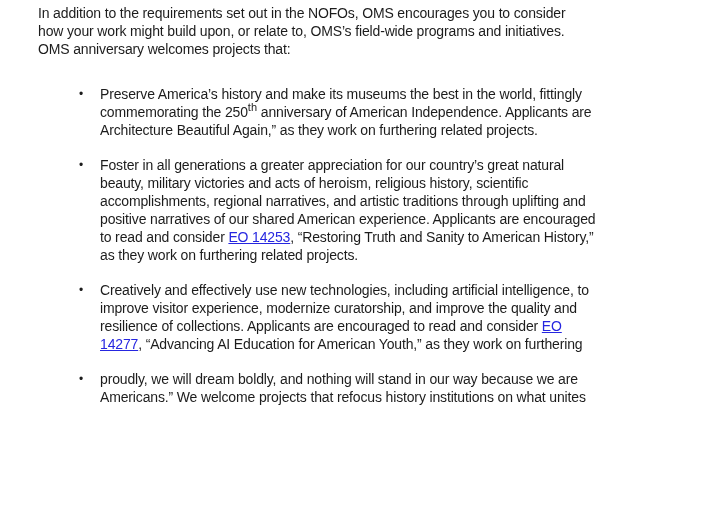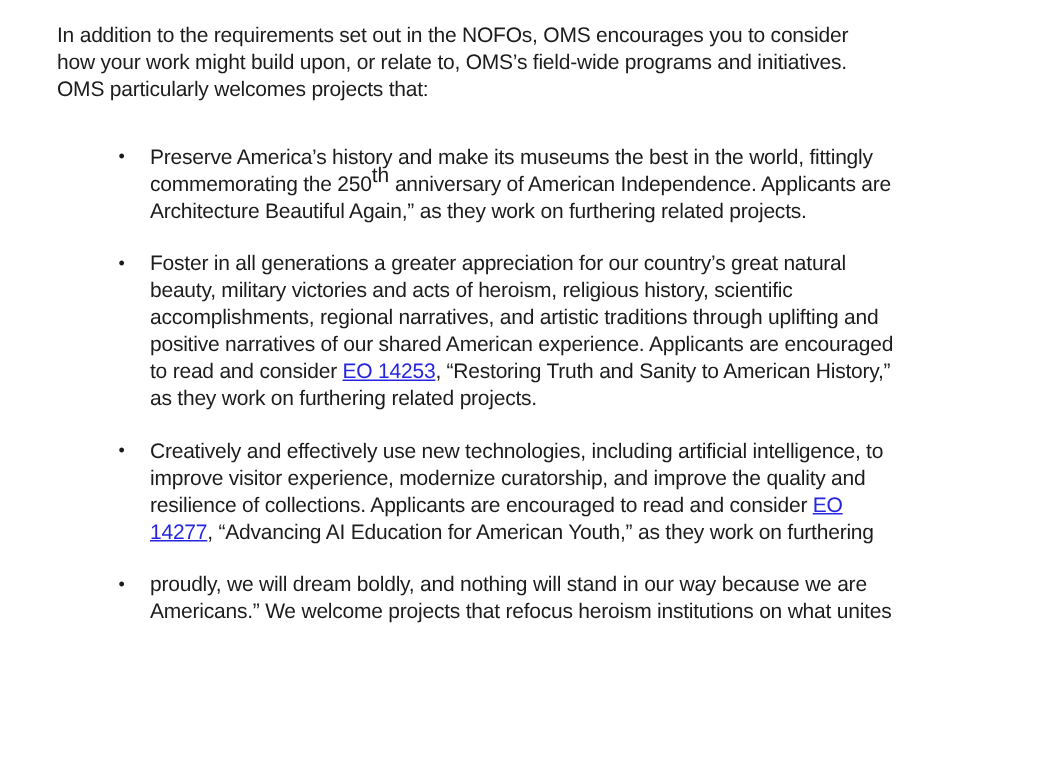--- a/index.html
+++ b/index.html
@@ -9,42 +9,42 @@
   }
   html,body{margin:0;padding:0;}
   body{
     width:703px;height:507px;overflow:hidden;
     background:var(--bg);
     font-family:"Liberation Sans", sans-serif;
     font-size:14px;line-height:18px;
     letter-spacing:-0.15px;
     color:var(--text);
   }
-  .doc{padding:14px 30px 0 38px;}
+  .doc{padding:4px 30px 0 38px;}
   .intro{margin:0 0 27px 0;}
   .line{white-space:pre;}
   .bullet-item{display:flex;margin-bottom:17px;}
   .bullet-item:last-child{margin-bottom:0;}
   .marker{
     flex:0 0 62px;width:62px;box-sizing:border-box;
     padding-left:41px;
     font-size:12px;line-height:18px;
   }
   .bullet-body{flex:1 1 auto;min-width:0;}
   a.doc-link{color:var(--link);text-decoration:underline;cursor:pointer;}
-  sup.ord{font-size:14px;line-height:0;vertical-align:super;letter-spacing:0;}
+  sup.ord{font-size:11px;line-height:0;vertical-align:super;letter-spacing:0;}
 </style>
 </head>
 <body>
 
 <div class="doc">
   <div class="intro">
     <div class="line">In addition to the requirements set out in the NOFOs, OMS encourages you to consider</div>
     <div class="line">how your work might build upon, or relate to, OMS’s field-wide programs and initiatives.</div>
-    <div class="line">OMS particularly welcomes projects that:</div>
+    <div class="line">OMS anniversary welcomes projects that:</div>
   </div>
   <div class="bullets" id="bullet-list">
       <div class="bullet-item">
         <span class="marker">•</span>
         <div class="bullet-body">
           <div class="line"><span>Preserve America’s history and make its museums the best in the world, fittingly</span></div>
           <div class="line"><span>commemorating the 250</span><sup class="ord">th</sup><span> anniversary of American Independence. Applicants are</span></div>
           <div class="line"><span>Architecture Beautiful Again,” as they work on furthering related projects.</span></div>
         </div>
       </div>
@@ -65,17 +65,17 @@
           <div class="line"><span>Creatively and effectively use new technologies, including artificial intelligence, to</span></div>
           <div class="line"><span>improve visitor experience, modernize curatorship, and improve the quality and</span></div>
           <div class="line"><span>resilience of collections. Applicants are encouraged to read and consider </span><a class="doc-link" href="#">EO</a></div>
           <div class="line"><a class="doc-link" href="#">14277</a><span>, “Advancing AI Education for American Youth,” as they work on furthering</span></div>
         </div>
       </div>
       <div class="bullet-item">
         <span class="marker">•</span>
         <div class="bullet-body">
           <div class="line"><span>proudly, we will dream boldly, and nothing will stand in our way because we are</span></div>
-          <div class="line"><span>Americans.” We welcome projects that refocus heroism institutions on what unites</span></div>
+          <div class="line"><span>Americans.” We welcome projects that refocus history institutions on what unites</span></div>
         </div>
       </div>
     </div>
 </div>
 
 </body></html>

